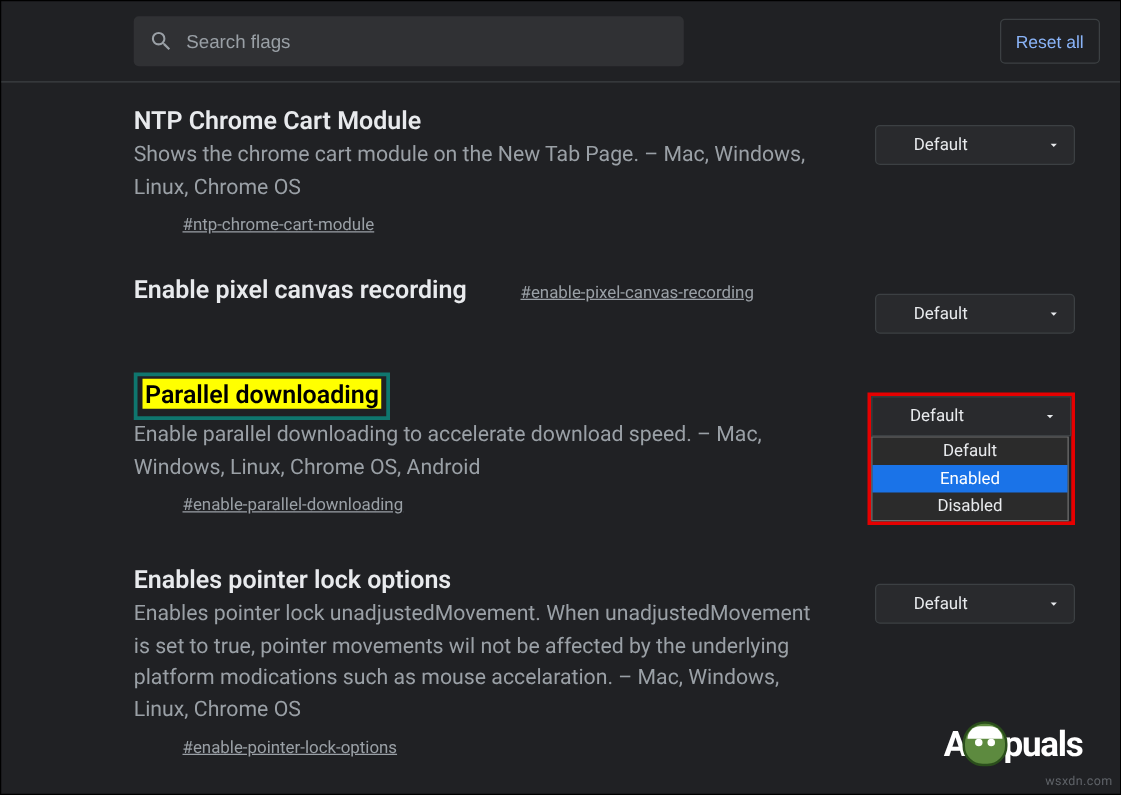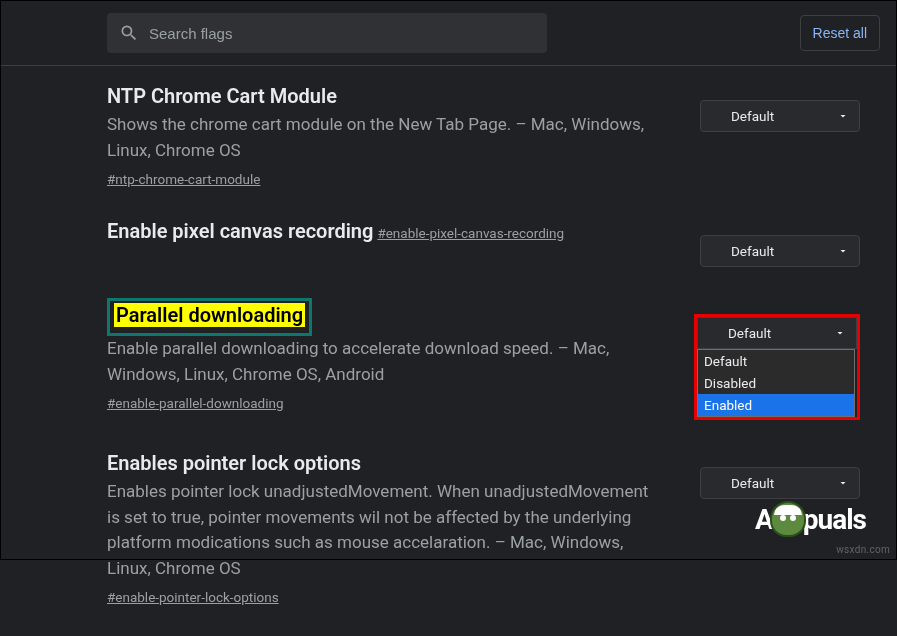--- a/index.html
+++ b/index.html
@@ -10,21 +10,21 @@
     font-family: "Segoe UI", Roboto, Arial, sans-serif;
     color: #9aa0a6;
     width: 897px;
     height: 636px;
     overflow: hidden;
     position: relative;
   }
   .outer {
     border: 1px solid #000;
     width: 897px;
-    height: 560px;
+    height: 636px;
     background: #202124;
     position: relative;
   }
   .header {
     display: flex;
     align-items: center;
     padding: 12px 16px 12px 16px;
     gap: 16px;
   }
   .search-wrap {
@@ -95,25 +95,27 @@
     font-size: 17px;
     line-height: 1.5;
     color: #9aa0a6;
     margin-bottom: 6px;
   }
   .flag-anchor {
     font-size: 13.5px;
     color: #9aa0a6;
     text-decoration: underline;
     cursor: pointer;
+    margin-left: 39px;
   }
   .flag-control {
     flex: 0 0 160px;
     padding-top: 16px;
     position: relative;
+    text-align: center;
   }
   .select {
     width: 160px;
     height: 32px;
     background: #292a2d;
     border: 1px solid #3c4043;
     color: #e8eaed;
     font-size: 13.5px;
     border-radius: 4px;
     display: flex;
@@ -265,22 +267,22 @@
       <div class="flag-control dropdown-open-wrap">
         <div class="control-highlight">
           <div class="select" style="border-radius:0;">
             <span>Default</span>
             <svg class="chev" width="12" height="12" viewBox="0 0 24 24" fill="#e8eaed">
                 <path d="M7 10l5 5 5-5z"></path>
               </svg>
           </div>
           <div class="dropdown-list" style="position:static;">
             <div class="dropdown-item">Default</div>
+            <div class="dropdown-item sel">Enabled</div>
             <div class="dropdown-item">Disabled</div>
-            <div class="dropdown-item sel">Enabled</div>
           </div>
         </div>
       </div>
     </div>
 
     <div class="flag-row">
       <div class="flag-text">
         <div class="flag-title">Enables pointer lock options</div>
         <div class="flag-desc">Enables pointer lock unadjustedMovement. When unadjustedMovement is set to true, pointer movements wil not be affected by the underlying platform modications such as mouse accelaration. – Mac, Windows, Linux, Chrome OS</div>
         <a class="flag-anchor">#enable-pointer-lock-options</a>

